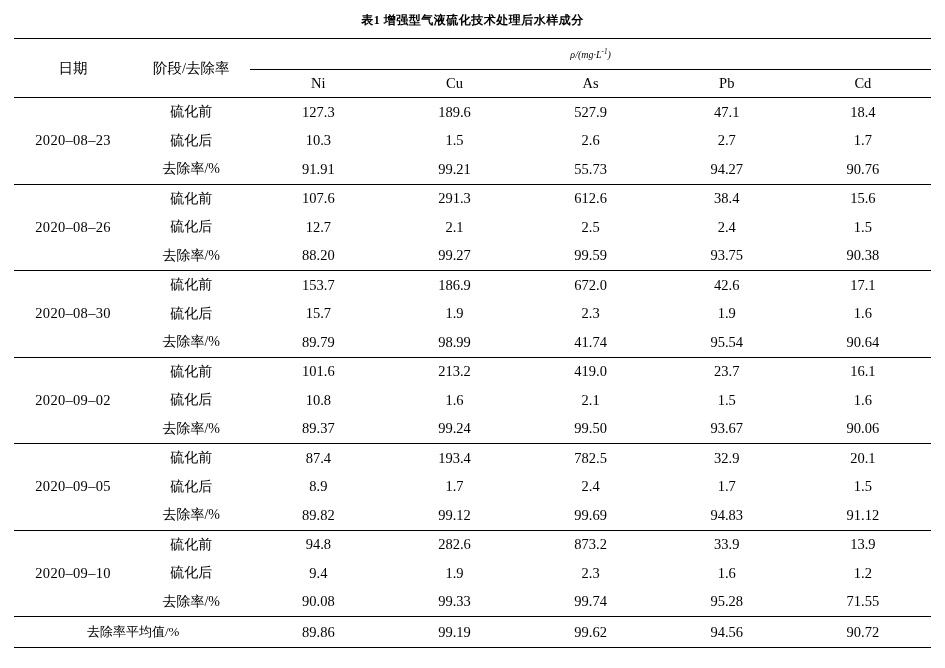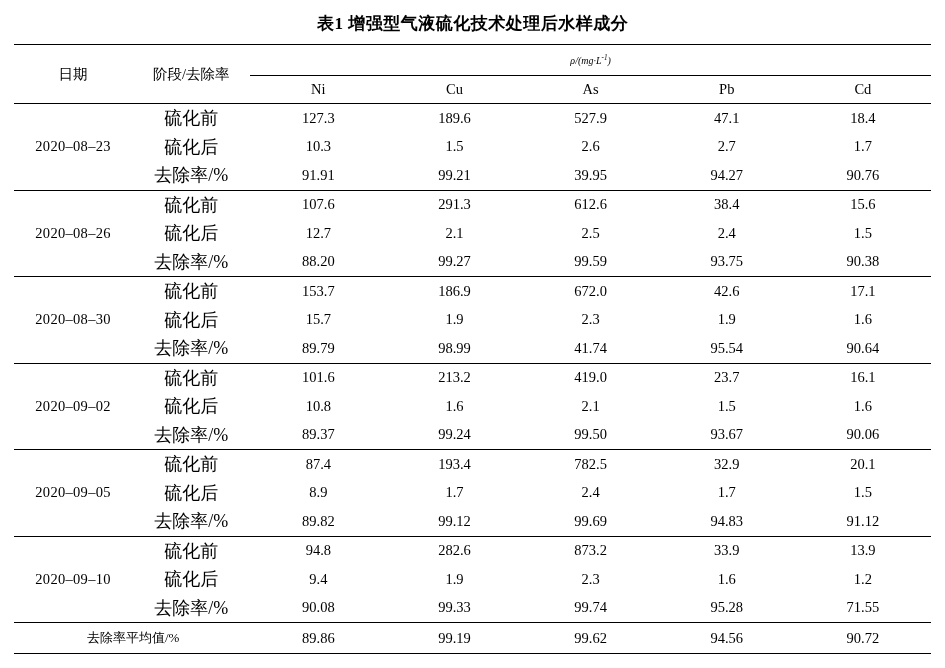--- a/index.html
+++ b/index.html
@@ -16,21 +16,21 @@
   }
   .page {
     width: 945px;
     height: 668px;
     position: relative;
     box-sizing: border-box;
     padding: 6px 14px 0 14px;
   }
   .table-title {
     text-align: center;
-    font-size: 17px;
+    font-size: 12px;
     font-weight: bold;
     letter-spacing: 0.5px;
     padding: 6px 0 9px 0;
     font-family: "Liberation Serif", serif;
   }
   table.data {
     border-collapse: collapse;
     width: 917px;
     table-layout: fixed;
     font-size: 14.5px;
@@ -74,21 +74,21 @@
   }
   td.date-cell {
     text-align: center;
     font-family: "Liberation Serif", serif;
     font-size: 14.5px;
     letter-spacing: 0.3px;
   }
   td.stage-cell {
     text-align: center;
     padding-left: 14px;
-    font-size: 18px;
+    font-size: 14px;
   }
   td.num {
     text-align: center;
     font-size: 14.5px;
   }
   .total-row td {
     height: 30px;
     border-top: 1.2px solid #000;
     border-bottom: 1.6px solid #000;
   }
@@ -149,21 +149,21 @@
           <td class="num">10.3</td>
           <td class="num">1.5</td>
           <td class="num">2.6</td>
           <td class="num">2.7</td>
           <td class="num">1.7</td>
         </tr>
         <tr class="body-row">
           <td class="stage-cell">去除率/%</td>
           <td class="num">91.91</td>
           <td class="num">99.21</td>
-          <td class="num">39.95</td>
+          <td class="num">55.73</td>
           <td class="num">94.27</td>
           <td class="num">90.76</td>
         </tr>
         <tr class="body-row grp-sep">
           <td class="date-cell" rowspan="3">2020–08–26</td>
           <td class="stage-cell">硫化前</td>
           <td class="num">107.6</td>
           <td class="num">291.3</td>
           <td class="num">612.6</td>
           <td class="num">38.4</td>

